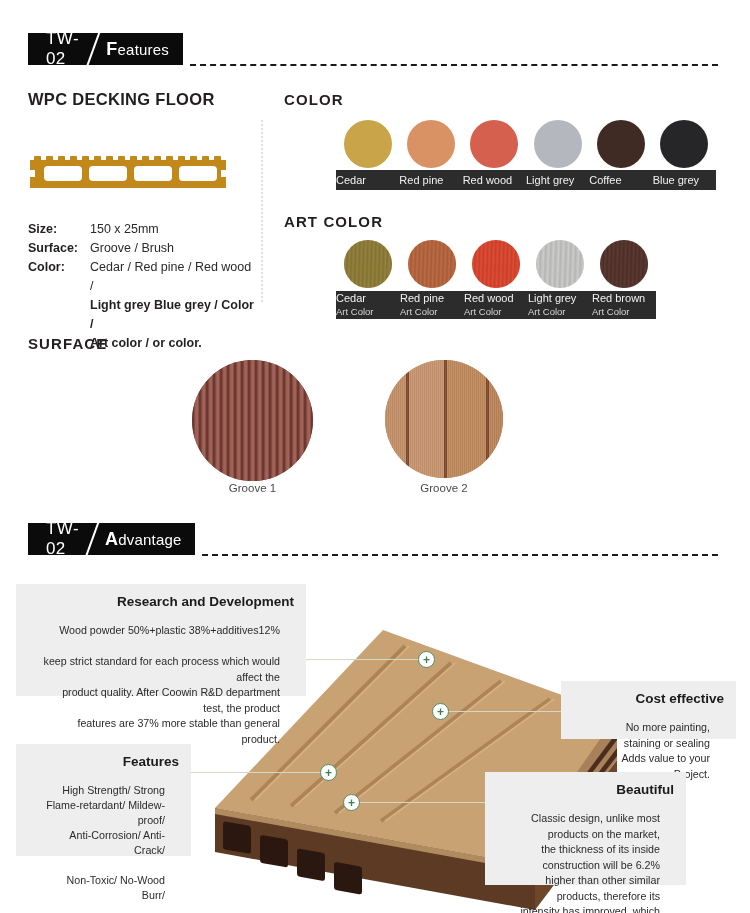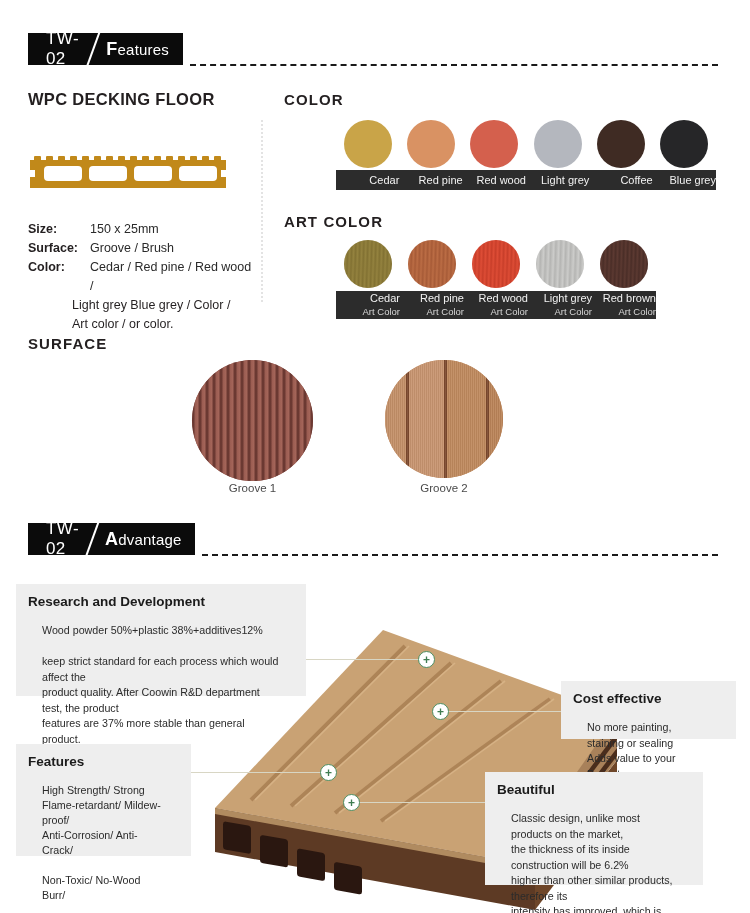--- a/index.html
+++ b/index.html
@@ -34,52 +34,53 @@
 
   
   .h-main{font-size:16.5px;font-weight:bold;letter-spacing:.3px;}
   .h-sub{font-size:15px;font-weight:bold;letter-spacing:1.1px;}
 
   
   .spec{font-size:12.5px;line-height:19px;}
   .spec .row{display:flex;}
   .spec .k{font-weight:bold;width:62px;flex:0 0 62px;}
   .spec .v{color:#2a2a2a;}
-  .spec .cont{margin-left:44px;}
+  .spec .cont{margin-left:62px;font-weight:bold;}
 
   
   .profile{position:absolute;}
 
   
   .swatchrow{position:absolute;display:flex;}
   .swatch{border-radius:50%;position:relative;overflow:hidden;}
   .swatch .tex{position:absolute;inset:0;opacity:.35;}
   .labelbar{
     position:absolute;background:#2c2c2c;display:flex;box-sizing:border-box;
   }
   .labelbar .cell{
     flex:1;text-align:center;color:#f2f2f2;font-size:11px;
-    display:flex;flex-direction:column;justify-content:center;align-items:flex-end;
+    display:flex;flex-direction:column;justify-content:center;align-items:flex-start;
     line-height:13px;
   }
   .labelbar .cell .sub{font-size:9.5px;color:#d8d8d8;}
 
   
   .vdots{
     position:absolute;width:0;border-left:2px dotted #e3e3e3;
   }
 
   
   .scirc{position:absolute;border-radius:50%;overflow:hidden;}
   .scap{position:absolute;font-size:11.5px;color:#4a4a4a;text-align:center;}
 
   
   .card{
     position:absolute;background:#eeeeee;box-sizing:border-box;
     padding:10px 12px 11px 12px;
+    text-align:right;
   }
   .card h4{margin:0 0 5px 0;font-size:13.5px;font-weight:bold;color:#1b1b1b;}
   .card p{margin:14px;font-size:10.7px;line-height:15.5px;color:#2b2b2b;}
   .card.small p{line-height:15px;}
 
   
   .leader{position:absolute;background:#d8d6c4;height:1px;}
   .marker{
     position:absolute;width:17px;height:17px;border-radius:50%;
     background:#ffffff;border:1.5px solid #4e8f63;
@@ -360,21 +361,21 @@
 </div>
 
 <div class="card" style="left:561px;top:681px;width:175px;height:58px;">
   <h4>Cost effective</h4>
   <p>
     <span>No more painting, staining or sealing</span><br>
     <span>Adds value to your Project.</span>
   </p>
 </div>
 
-<div class="card" style="left:485px;top:772px;width:218px;height:113px;">
+<div class="card" style="left:485px;top:772px;width:201px;height:113px;">
   <h4>Beautiful</h4>
   <p>
     <span>Classic design,  unlike most products on the market,</span><br>
     <span>the thickness of its inside construction will be 6.2%</span><br>
     <span>higher than other similar products, therefore its</span><br>
     <span>intensity has improved, which is 12% higher than the</span><br>
     <span>similar one.</span>
   </p>
 </div>
 

